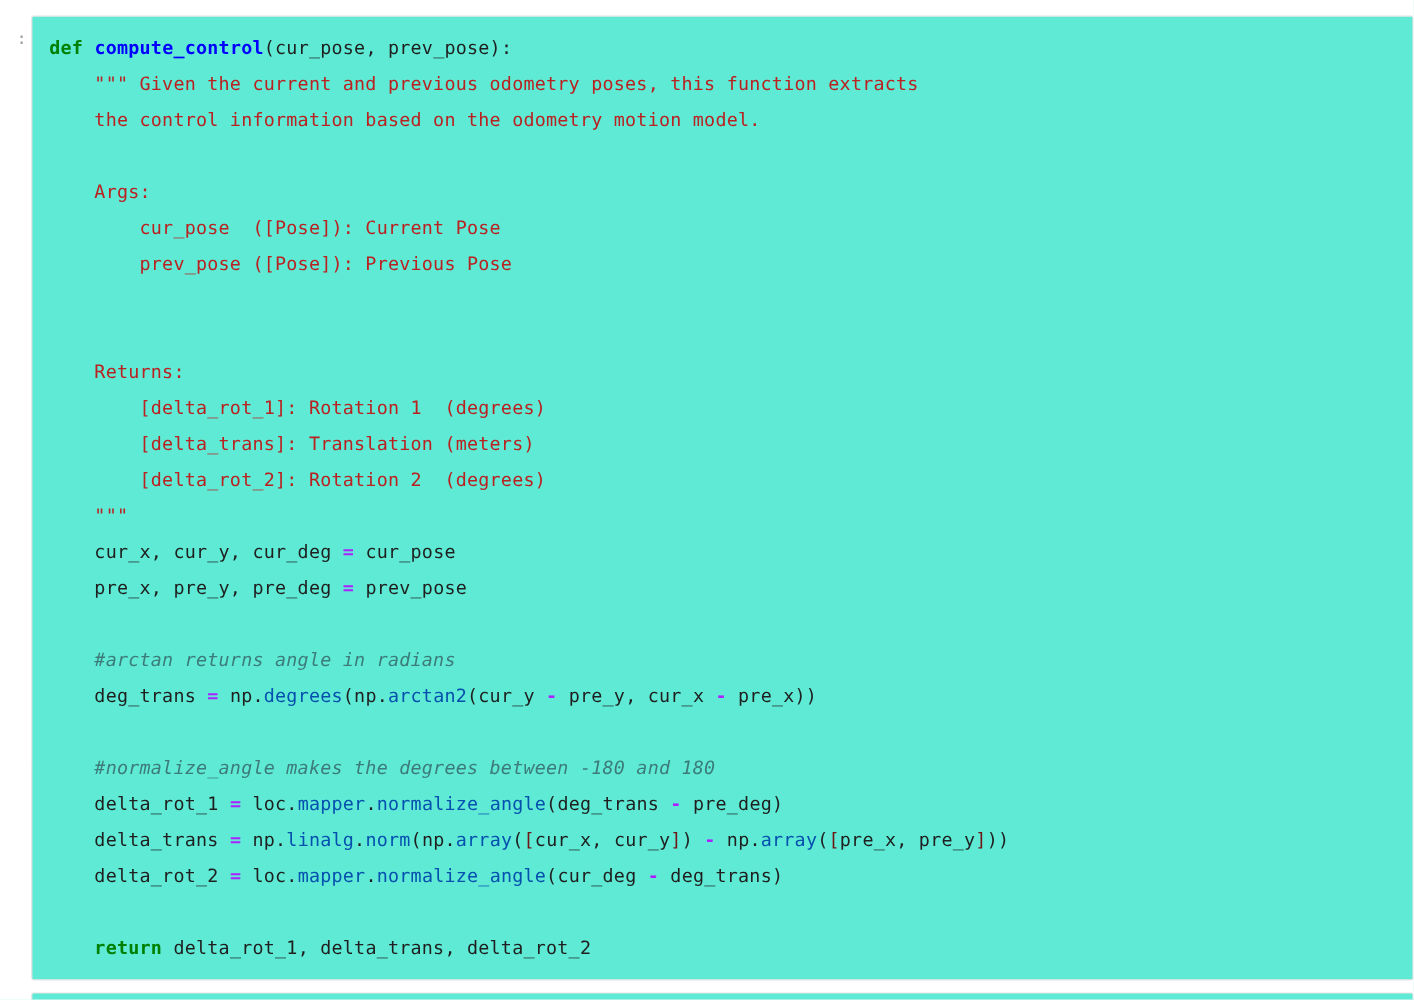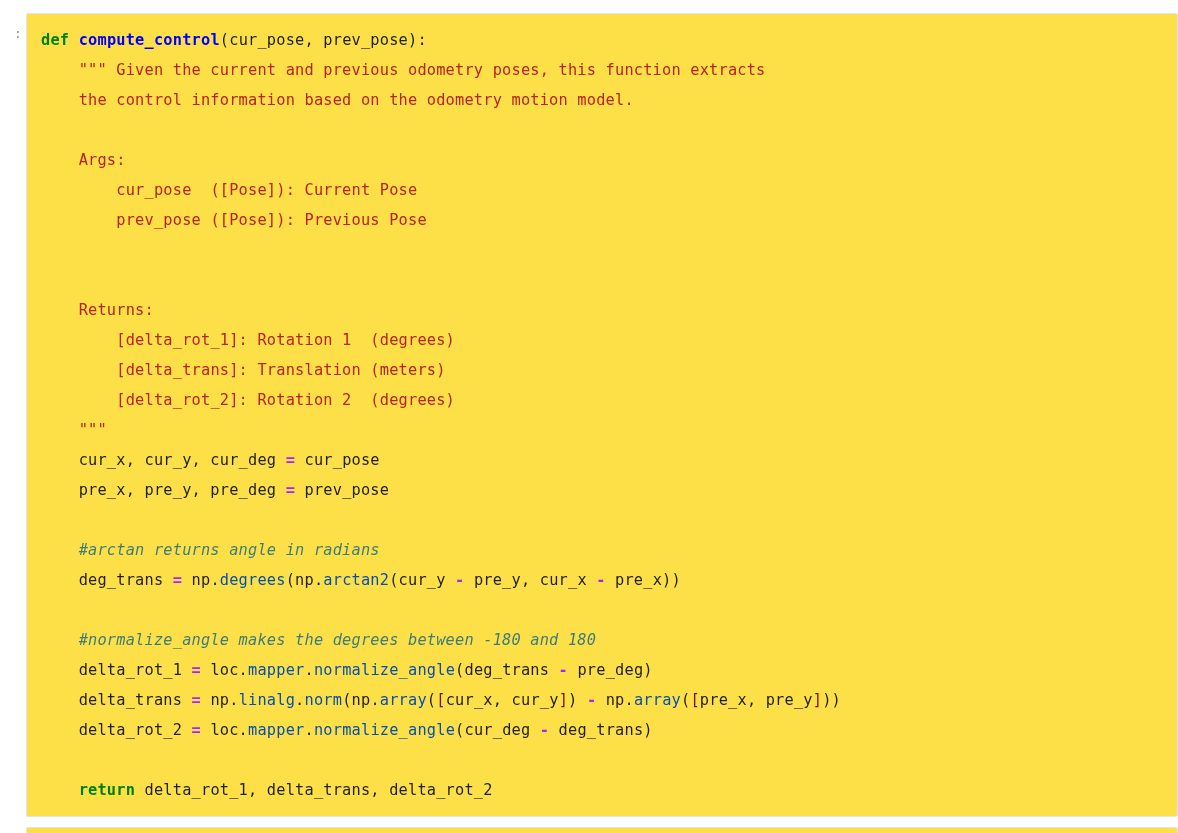--- a/index.html
+++ b/index.html
@@ -40,21 +40,21 @@
     font-family: "DejaVu Sans Mono", "Liberation Mono", monospace;
     font-size: 13.5px;
     line-height: 1;
     color: #9b9b9b;
     user-select: none;
     box-sizing: border-box;
   }
 
   .input-area {
     flex: 1 1 auto;
-    background: #fde047;
+    background: #5eead4;
     border: 1px solid #e4e4e4;
     border-radius: 2px;
     box-sizing: border-box;
     padding: 11px 0 11px 14px;
     overflow: hidden;
   }
 
   #cell-1 .input-area { min-height: 778px; }
   #cell-2 .input-area { min-height: 44px; }
 

